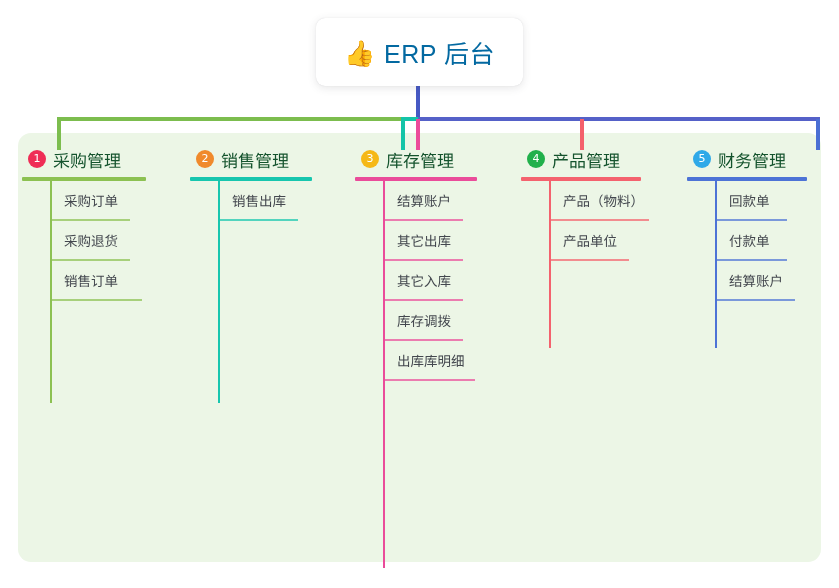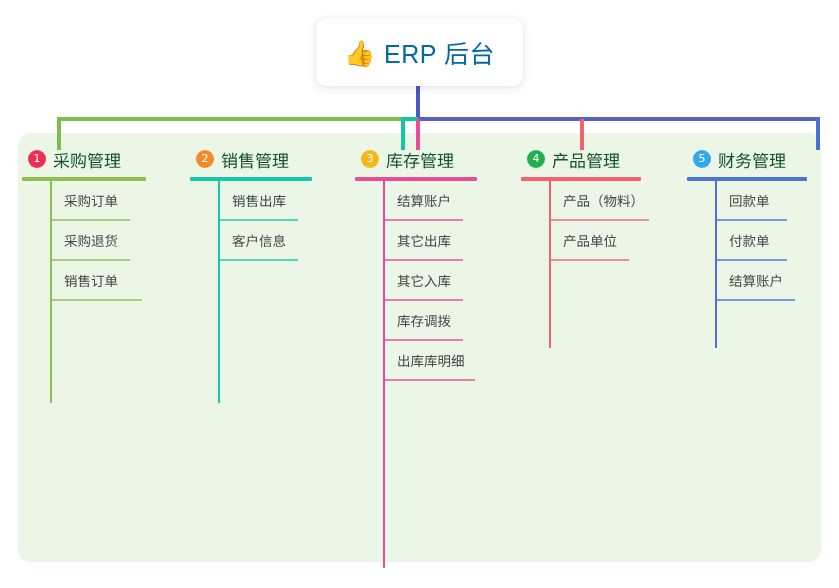--- a/index.html
+++ b/index.html
@@ -207,24 +207,20 @@
         <span class="badge" style="background: rgb(240, 138, 44);">2</span>
         <span class="col-title">销售管理</span>
       </div>
       <div class="col-rule" style="width: 122px; background: rgb(23, 198, 174);"></div>
       <div class="leaf-list">
         <div class="trunk" style="height: 222px; background: rgb(23, 198, 174);"></div>
         <div class="leaf">
           <span class="leaf-label">销售出库</span>
           <div class="leaf-rule" style="width: 80px; background: rgb(23, 198, 174); opacity: 0.72;"></div>
         </div>
-        <div class="leaf">
-          <span class="leaf-label">客户信息</span>
-          <div class="leaf-rule" style="width: 80px; background: rgb(23, 198, 174); opacity: 0.72;"></div>
-        </div>
       </div>
     </div>
     <div class="column c2">
       <div class="col-header">
         <span class="badge" style="background: rgb(245, 184, 23);">3</span>
         <span class="col-title">库存管理</span>
       </div>
       <div class="col-rule" style="width: 122px; background: rgb(234, 76, 154);"></div>
       <div class="leaf-list">
         <div class="trunk" style="height: 387px; background: rgb(234, 76, 154);"></div>

